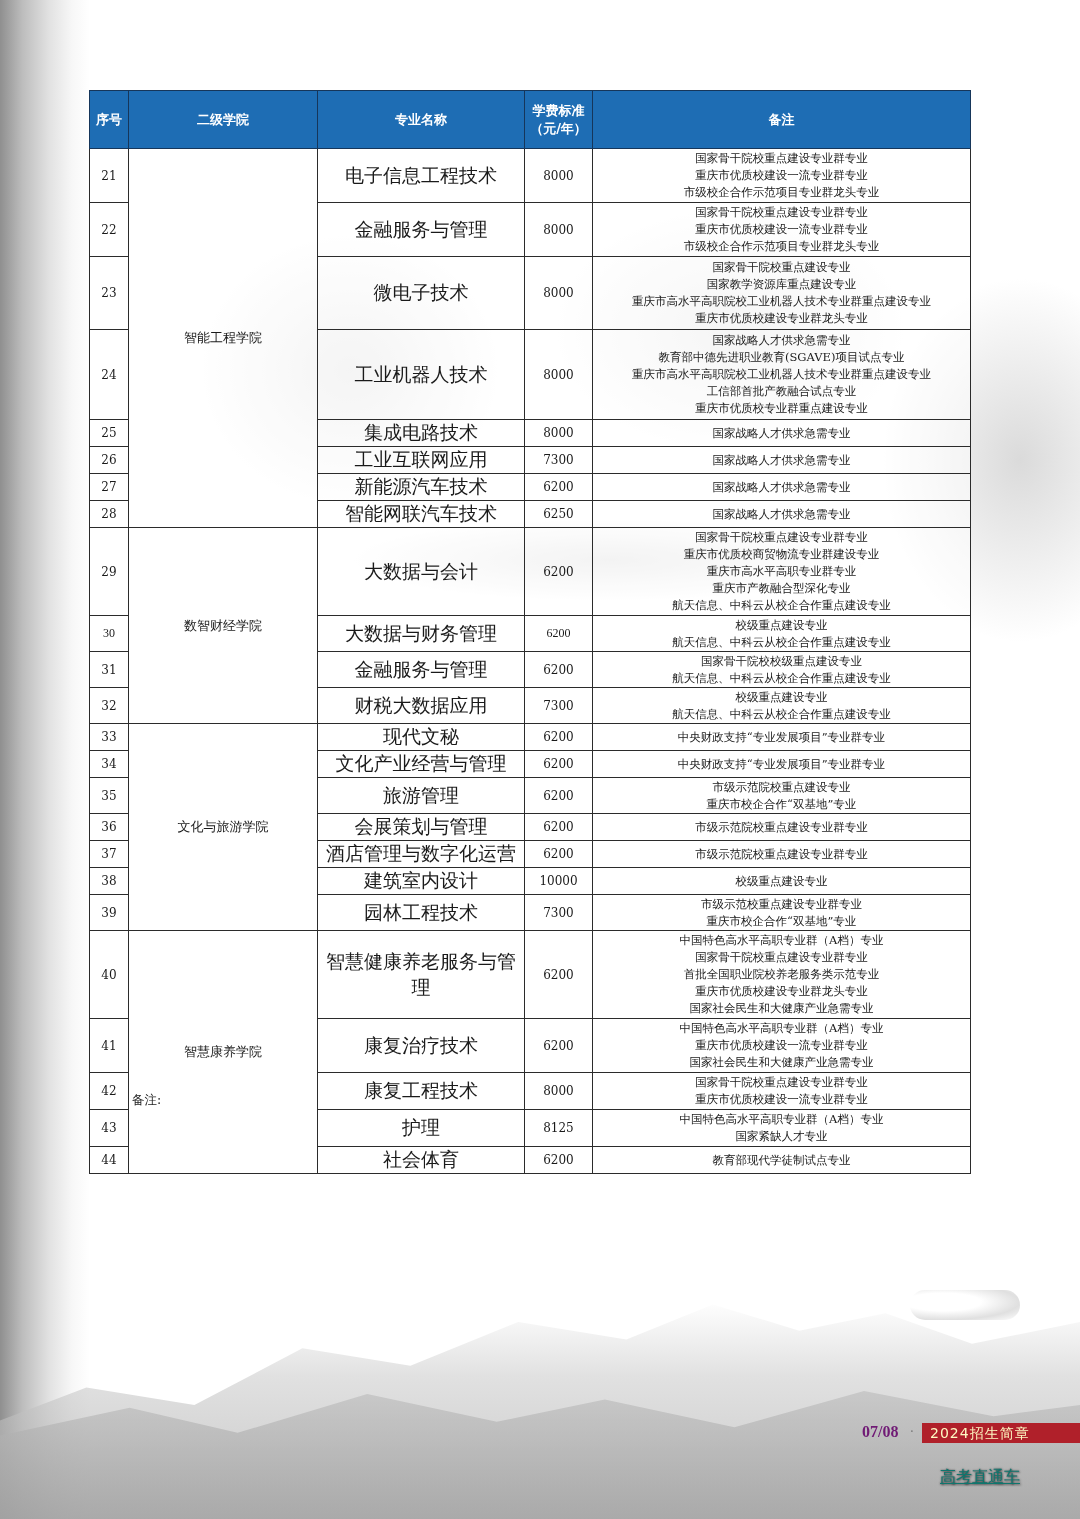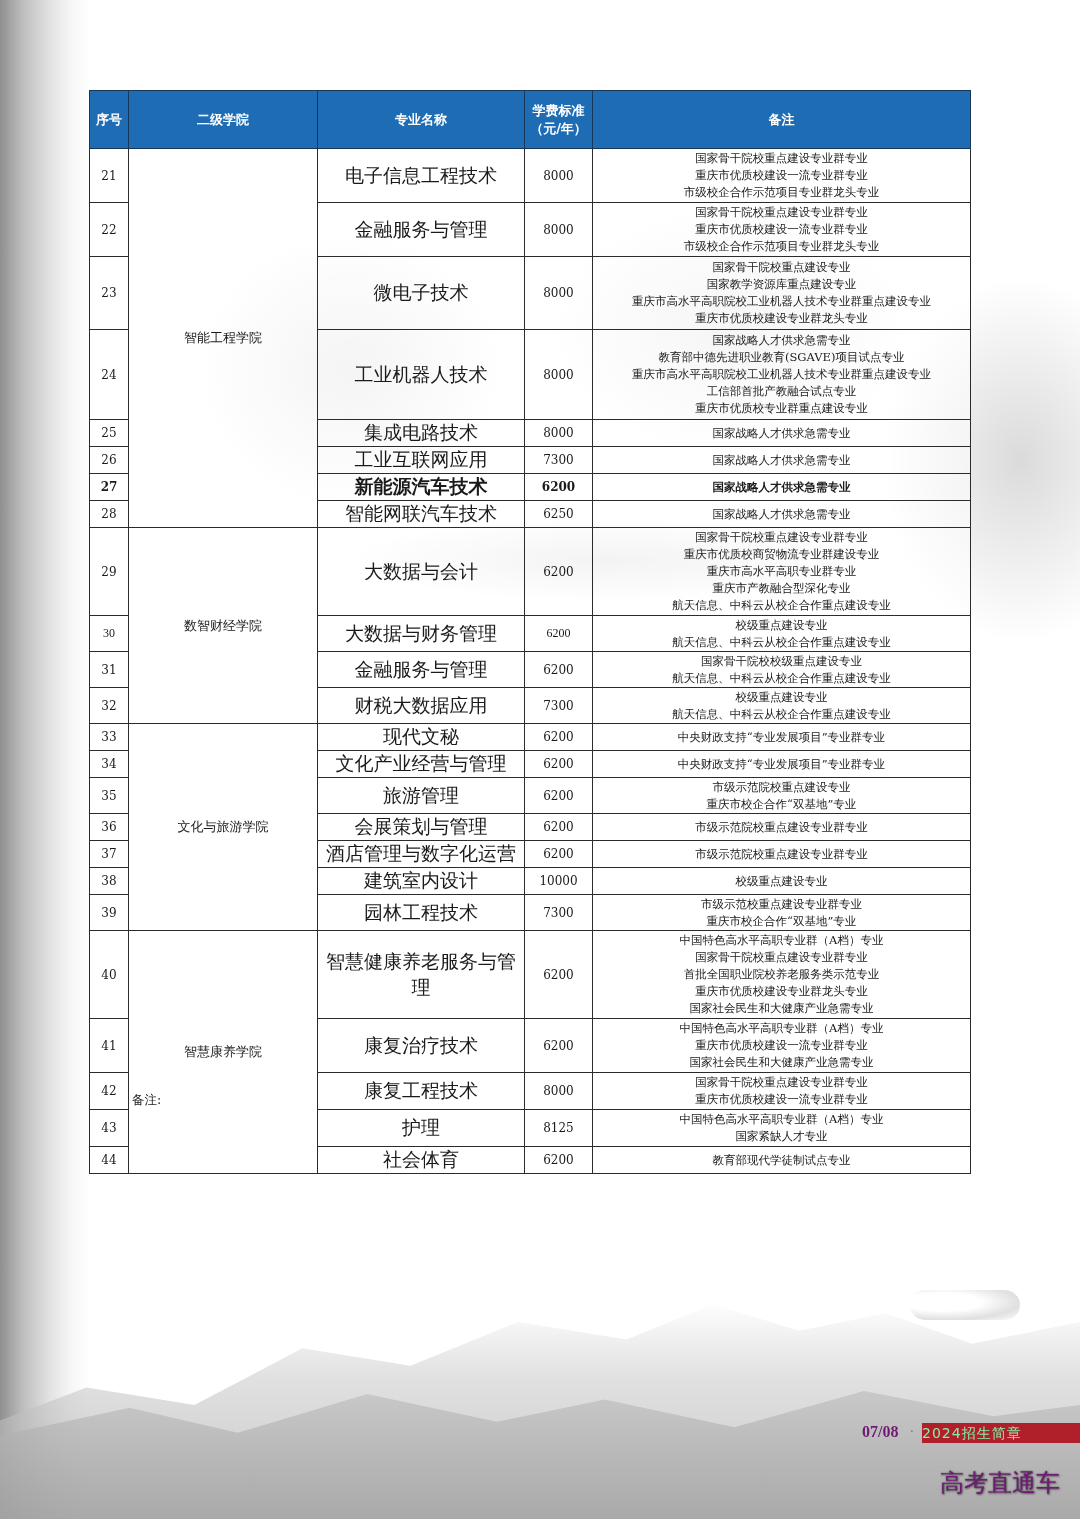--- a/index.html
+++ b/index.html
@@ -67,28 +67,29 @@
   }
   .footer-page {
     position:absolute; left:862px; top:1423px; font-size:16px; font-weight:bold;
     color:#701a75; font-family:"Liberation Serif",serif;
   }
   .footer-dot {
     position:absolute; left:910px; top:1425px; font-size:12px; color:#777;
   }
   .footer-tag {
     position:absolute; left:922px; top:1423px; width:158px; height:20px;
-    background:#b0202a; color:#86efac; font-size:14px; line-height:20px;
-    box-sizing:border-box; letter-spacing:1px;
+    background:#b0202a; color:#fef9c3; font-size:14px; line-height:20px;
+    padding-left:8px; box-sizing:border-box; letter-spacing:1px;
     font-family:"DejaVu Sans",sans-serif;
   }
   .watermark {
-    position:absolute; left:940px; top:1467px; font-size:24px; color:#701a75;
+    position:absolute; left:940px; top:1467px; font-size:16px; color:#0f766e;
     font-family:"DejaVu Sans",sans-serif;
     text-shadow:0 0 2px rgba(0,0,0,0.55), 1px 1px 2px rgba(0,0,0,0.4);
+    text-decoration:underline;
   }
 </style>
 </head>
 <body>
 
 <div class="spine"></div>
 <div class="mist-top"></div>
 <div class="mountains-bottom"></div>
 <div class="mountains-front"></div>
 <div class="cloud"></div>
@@ -167,21 +168,21 @@
         </td>
       </tr>
       <tr style="height: 18px;">
         <td class="num">26</td>
         <td class="major">工业互联网应用</td>
         <td class="num">7300</td>
         <td class="remark">
           <div>国家战略人才供求急需专业</div>
         </td>
       </tr>
-      <tr style="height: 18px; font-weight: bold;">
+      <tr style="height: 18px;">
         <td class="num">27</td>
         <td class="major">新能源汽车技术</td>
         <td class="num">6200</td>
         <td class="remark">
           <div>国家战略人才供求急需专业</div>
         </td>
       </tr>
       <tr style="height: 18px;">
         <td class="num">28</td>
         <td class="major">智能网联汽车技术</td>

